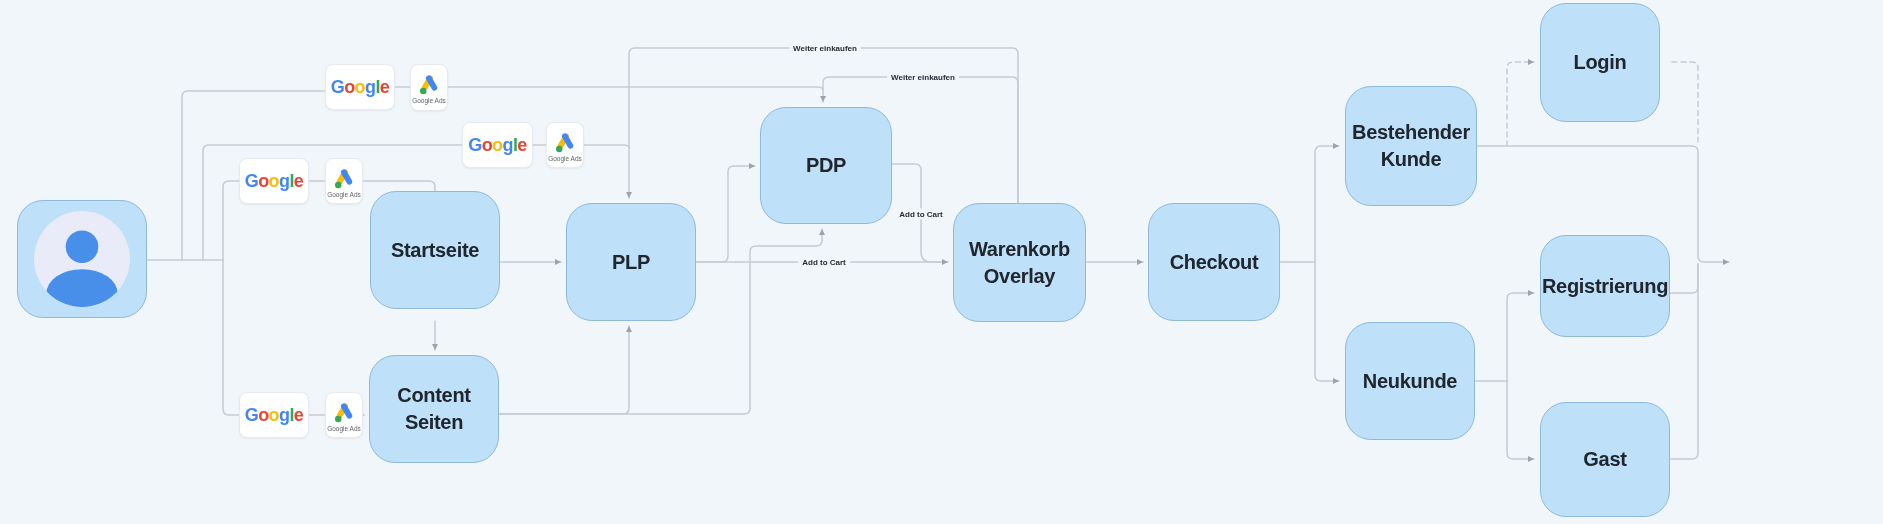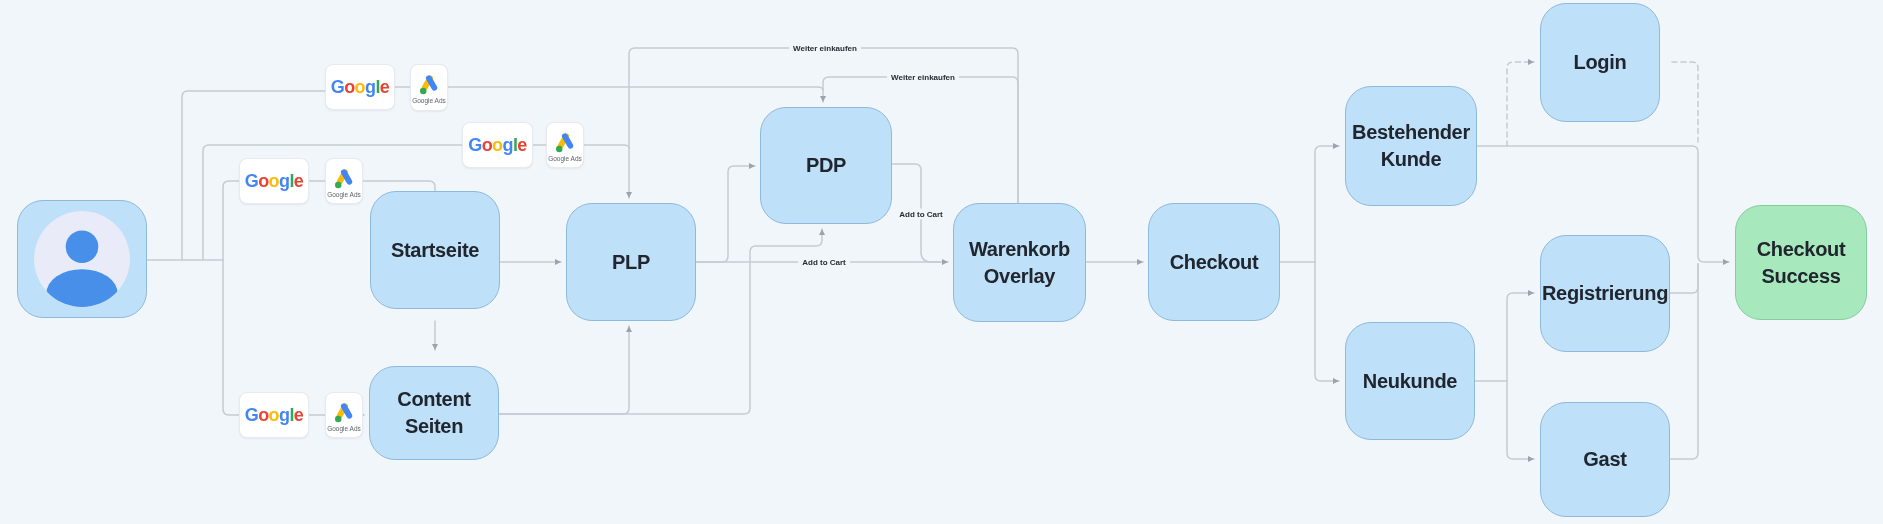--- a/index.html
+++ b/index.html
@@ -145,21 +145,21 @@
       <rect x="7.2" y="2.5" width="5.6" height="16" rx="2.8" fill="#FBBC05" transform="rotate(30 10 10.5)"></rect>
       <rect x="11.2" y="2.5" width="5.6" height="16" rx="2.8" fill="#4285F4" transform="rotate(-30 14 10.5)"></rect>
       <circle cx="6" cy="18.2" r="3.1" fill="#34A853"></circle>
     </svg>
     <span class="ads-label">Google Ads</span>
   </div>
 
   <div class="node" style="left:370px;top:191px;width:130px;height:118px;">
     <span>Startseite</span>
   </div>
-  <div class="node" style="left:369px;top:366px;width:130px;height:94px;">
+  <div class="node" style="left:369px;top:355px;width:130px;height:108px;">
     <span>Content Seiten</span>
   </div>
   <div class="node" style="left:566px;top:203px;width:130px;height:118px;">
     <span>PLP</span>
   </div>
   <div class="node" style="left:760px;top:107px;width:132px;height:117px;">
     <span>PDP</span>
   </div>
   <div class="node" style="left:953px;top:203px;width:133px;height:119px;">
     <span>Warenkorb Overlay</span>
@@ -169,28 +169,25 @@
   </div>
   <div class="node" style="left:1345px;top:86px;width:132px;height:120px;">
     <span>Bestehender Kunde</span>
   </div>
   <div class="node" style="left:1345px;top:322px;width:130px;height:118px;">
     <span>Neukunde</span>
   </div>
   <div class="node" style="left:1540px;top:3px;width:120px;height:119px;">
     <span>Login</span>
   </div>
-  <div class="node" style="left:1540px;top:235px;width:130px;height:117px;">
+  <div class="node" style="left:1540px;top:235px;width:130px;height:102px;">
     <span>Registrierung</span>
   </div>
   <div class="node" style="left:1540px;top:402px;width:130px;height:115px;">
     <span>Gast</span>
-  </div>
-  <div class="node green" style="left:1735px;top:205px;width:132px;height:115px;">
-    <span>Checkout Success</span>
   </div>
 
   <div class="elabel" style="left:825px;top:48px;">Weiter einkaufen</div>
   <div class="elabel" style="left:923px;top:77px;">Weiter einkaufen</div>
   <div class="elabel" style="left:824px;top:262px;">Add to Cart</div>
   <div class="elabel" style="left:921px;top:214px;">Add to Cart</div>
 
 </div>
 
 </body></html>

